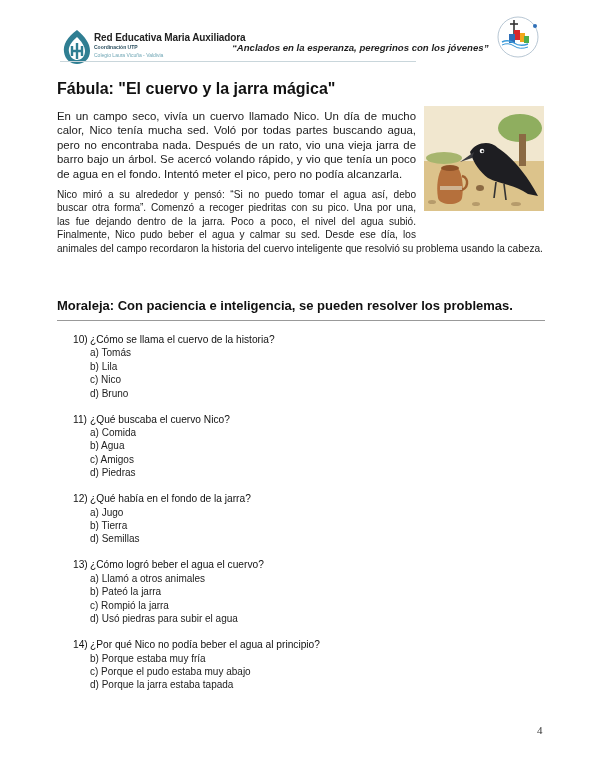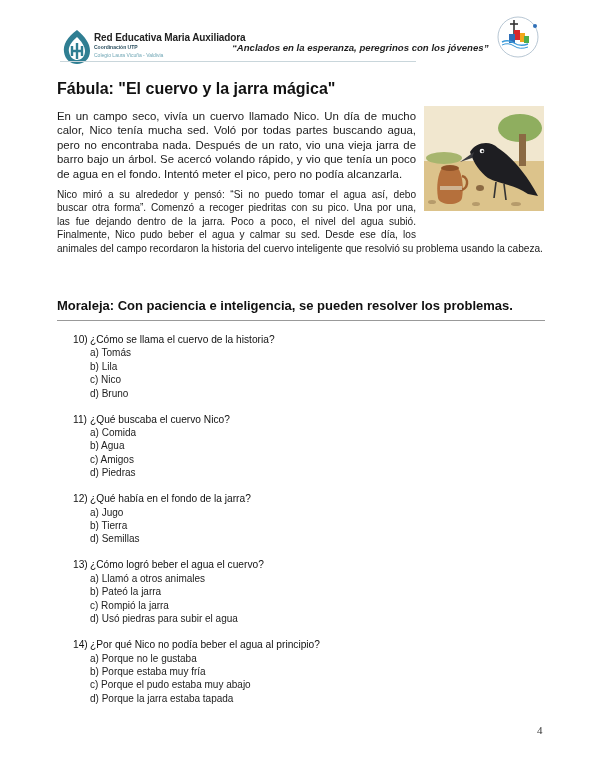--- a/index.html
+++ b/index.html
@@ -125,20 +125,19 @@
   </div>
   <div class="q">
     <div class="q-head"><span class="q-num">13)</span><span class="q-text">¿Cómo logró beber el agua el cuervo?</span></div>
     <div class="opt">a) Llamó a otros animales</div>
     <div class="opt">b) Pateó la jarra</div>
     <div class="opt">c) Rompió la jarra</div>
     <div class="opt">d) Usó piedras para subir el agua</div>
   </div>
   <div class="q">
     <div class="q-head"><span class="q-num">14)</span><span class="q-text">¿Por qué Nico no podía beber el agua al principio?</span></div>
-    <div class="opt">a) Porque no le gustaba</div>
     <div class="opt">b) Porque estaba muy fría</div>
     <div class="opt">c) Porque el pudo estaba muy abajo</div>
     <div class="opt">d) Porque la jarra estaba tapada</div>
   </div>
 </div>
 
 <div class="page-num">4</div>
 
 </body></html>

